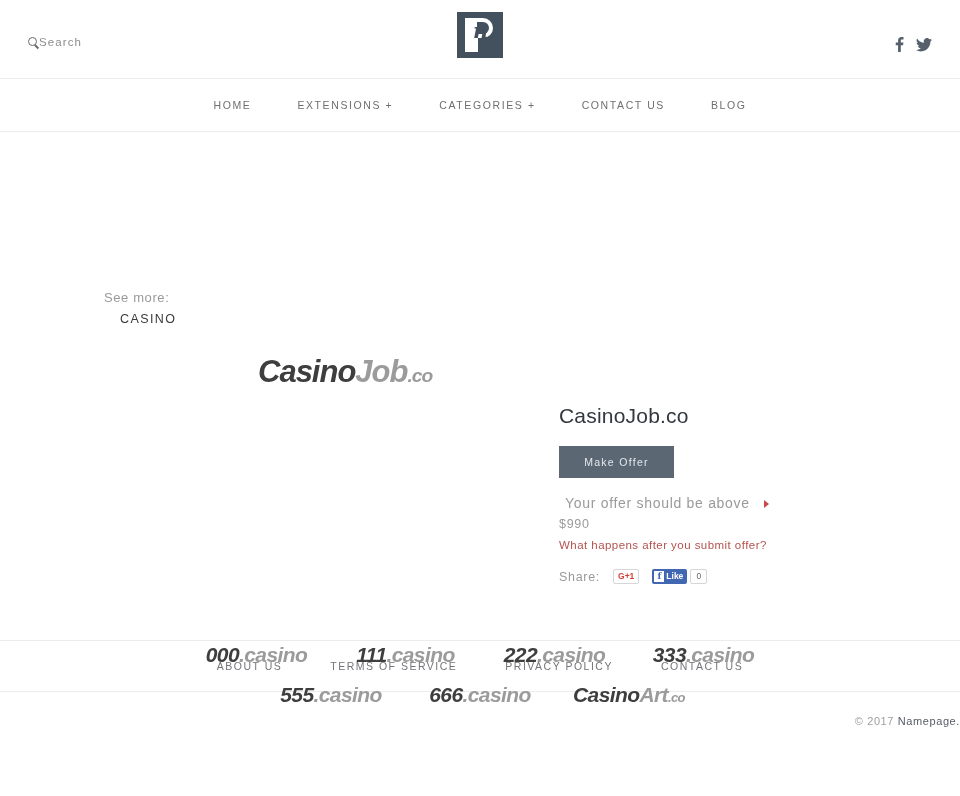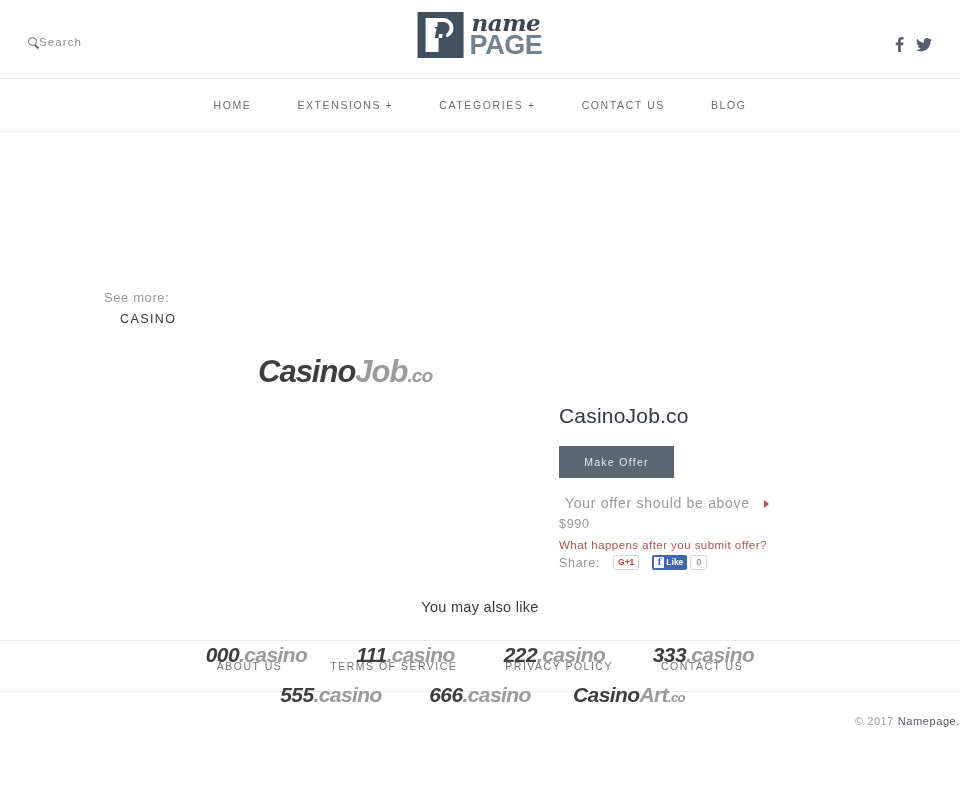--- a/index.html
+++ b/index.html
@@ -247,21 +247,21 @@
     letter-spacing: 0.45px;
     margin-top: 5px;
     cursor: pointer;
     text-decoration: none;
   }
 
   .share-row {
     display: flex;
     align-items: center;
     gap: 13px;
-    margin-top: 4px;
+    margin-top: 18px;
   }
   .share-label {
     font-size: 12.5px;
     color: #9a9a9a;
     letter-spacing: 0.7px;
   }
   .gplus-btn {
     display: inline-flex;
     align-items: center;
     height: 15px;
@@ -386,24 +386,20 @@
     <span class="search-icon"></span>
     <span class="search-label">Search</span>
   </div>
 
   <div class="logo">
     <span class="logo-mark">
       <span class="p-shape"></span>
       <span class="p-bowl"></span>
       <span class="p-inner"></span>
       <span class="n-script">n</span>
-    </span>
-    <span class="logo-word">
-      <span class="logo-name">name</span>
-      <span class="logo-page">PAGE</span>
     </span>
   </div>
 
   <div class="socials">
     <span class="soc">
       <svg width="9" height="15" viewBox="0 0 9 15" aria-hidden="true">
         <path fill="#55606c" d="M5.8 15V8.2h2.3l.35-2.65H5.8V3.85c0-.77.21-1.29 1.31-1.29h1.4V.2C8.27.17 7.44.1 6.47.1 4.45.1 3.07 1.33 3.07 3.6v1.95H.75V8.2h2.32V15z"></path>
       </svg>
     </span>
     <span class="soc">
@@ -452,21 +448,20 @@
       <span class="fb-like-wrap">
         <span class="fb-like">
           <span class="fb-f">f</span>
           <span>Like</span>
         </span>
         <span class="fb-count">0</span>
       </span>
     </div>
   </div>
 
-  <div class="also-title">You may also like</div>
 
   <div class="also-grid">
     <div class="also-row row1">
       <div class="also-item"><span class="dm-dark">000</span><span class="dm-light">.casino</span><span class="dm-light dm-ext-sm"></span></div>
       <div class="also-item"><span class="dm-dark">111</span><span class="dm-light">.casino</span><span class="dm-light dm-ext-sm"></span></div>
       <div class="also-item"><span class="dm-dark">222</span><span class="dm-light">.casino</span><span class="dm-light dm-ext-sm"></span></div>
       <div class="also-item"><span class="dm-dark">333</span><span class="dm-light">.casino</span><span class="dm-light dm-ext-sm"></span></div>
     </div>
     <div class="also-row row2">
       <div class="also-item"><span class="dm-dark">555</span><span class="dm-light">.casino</span><span class="dm-light dm-ext-sm"></span></div>

